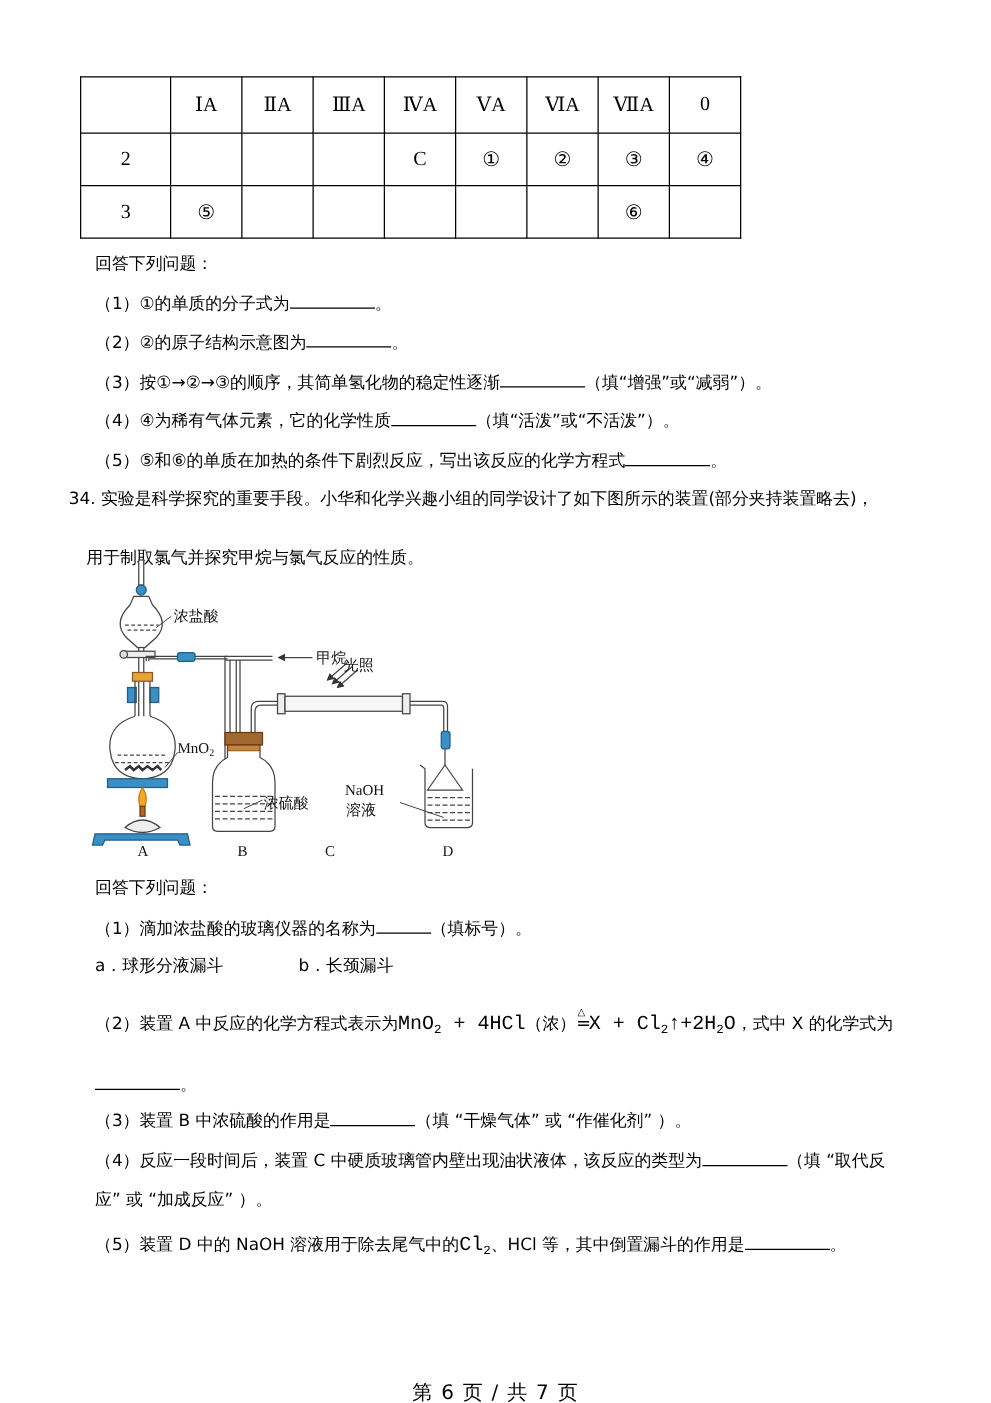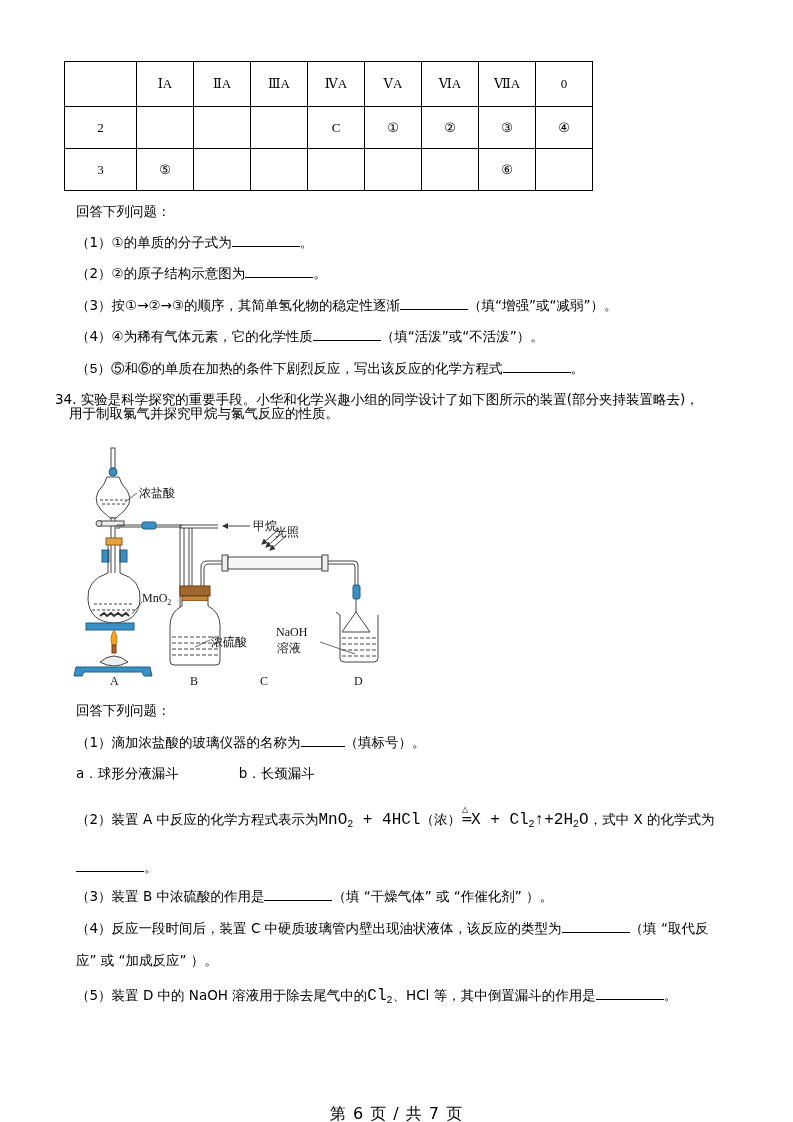--- a/index.html
+++ b/index.html
@@ -11,21 +11,21 @@
     font-size: 13.5px;
     overflow: hidden;
   }
 
   
   .ptable {
     position: absolute;
     left: 64px; top: 61px;
     border-collapse: collapse;
     font-family: "Liberation Serif", "DejaVu Serif", serif;
-    font-size: 13px;
+    font-size: 16px;
   }
   .ptable td {
     border: 1px solid #000;
     text-align: center;
     vertical-align: middle;
     height: 45px;
     width: 57px;
     padding: 0;
   }
   .ptable tr:nth-child(2) td, .ptable tr:nth-child(3) td { height: 42px; }
@@ -125,26 +125,26 @@
 </div>
 <div class="line" style="top:264px;">
   <span>（2）②的原子结构示意图为</span><span class="blank w68"></span><span>。</span>
 </div>
 <div class="line" style="top:296px;">
   <span>（3）按①→②→③的顺序，其简单氢化物的稳定性逐渐</span><span class="blank w68"></span><span>（填“增强”或“减弱”）。</span>
 </div>
 <div class="line" style="top:327px;">
   <span>（4）④为稀有气体元素，它的化学性质</span><span class="blank w68"></span><span>（填“活泼”或“不活泼”）。</span>
 </div>
-<div class="line" style="top:359px;font-family:Liberation Mono, monospace;">
+<div class="line" style="top:359px;">
   <span>（5）⑤和⑥的单质在加热的条件下剧烈反应，写出该反应的化学方程式</span><span class="blank w68"></span><span>。</span>
 </div>
 
 <div class="line" style="top:390px; left:55px;">34. 实验是科学探究的重要手段。小华和化学兴趣小组的同学设计了如下图所示的装置(部分夹持装置略去)，</div>
-<div class="line" style="top:404px; left:69px;">用于制取氯气并探究甲烷与氯气反应的性质。</div>
+<div class="line" style="top:437px; left:69px;">用于制取氯气并探究甲烷与氯气反应的性质。</div>
 
 <svg id="diagram" viewBox="0 0 330 250" xmlns="http://www.w3.org/2000/svg">
   <defs>
     <marker id="arr" markerWidth="6" markerHeight="6" refX="5" refY="3" orient="auto">
       <path d="M0,0 L6,3 L0,6 z" fill="#333"></path>
     </marker>
   </defs>
   <g stroke="#444" stroke-width="1" fill="none">
 
     <rect x="41" y="8" width="4" height="20" fill="#fff"></rect>

